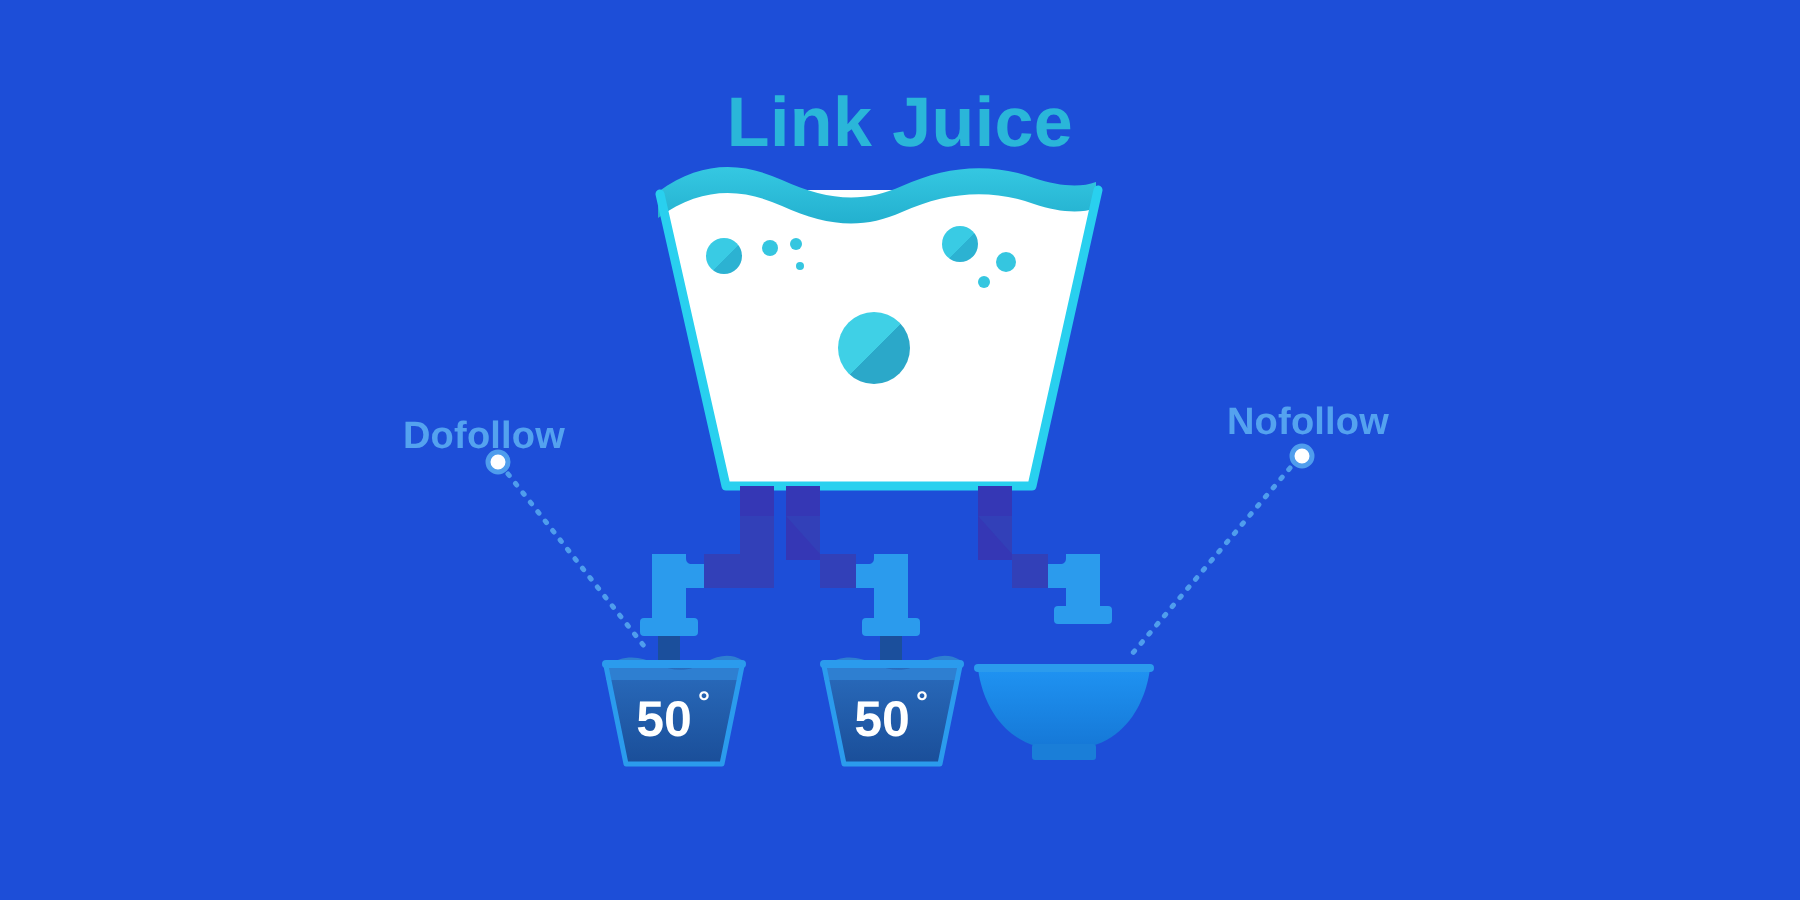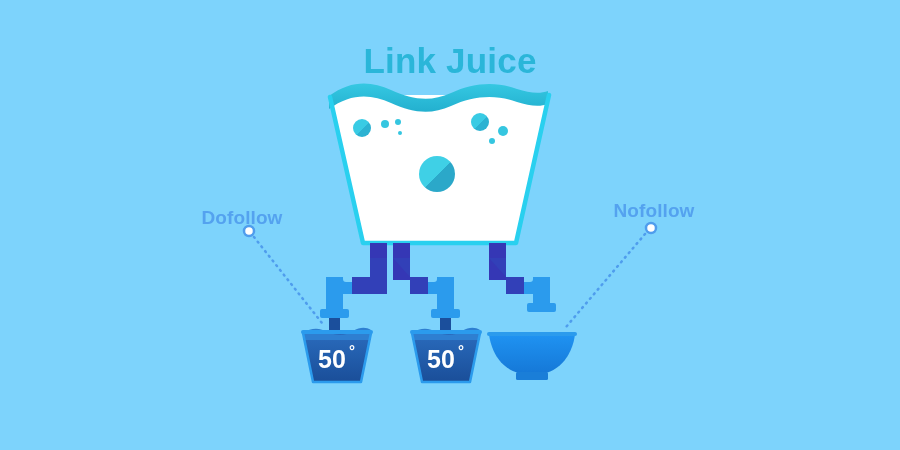--- a/index.html
+++ b/index.html
@@ -8,21 +8,21 @@
     padding: 0;
     background: #ffffff;
   }
   body {
     font-family: "Liberation Sans", sans-serif;
   }
   #canvas {
     position: relative;
     width: 900px;
     height: 450px;
-    background: #7dd3fc;
+    background: #1d4ed8;
     overflow: hidden;
   }
   #art {
     position: absolute;
     left: 0;
     top: 0;
     width: 900px;
     height: 450px;
   }
   .title-text {

